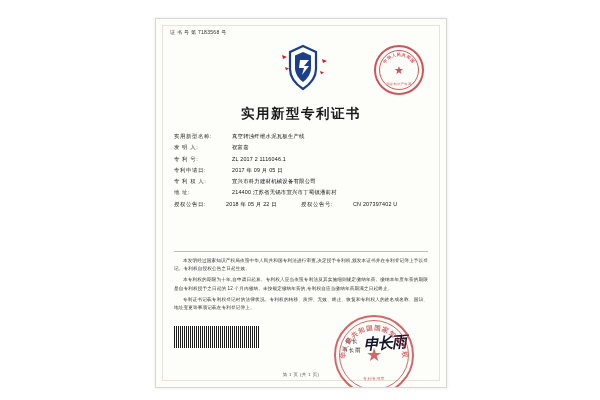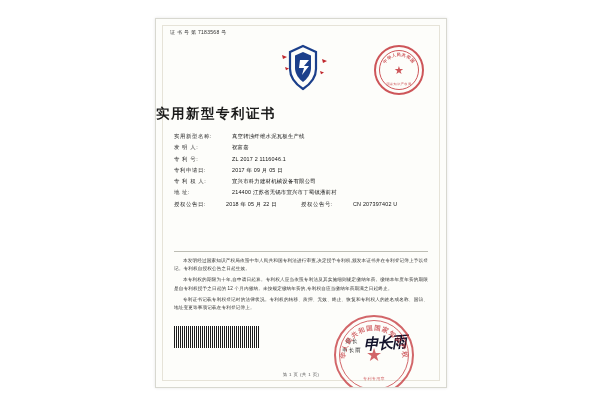--- a/index.html
+++ b/index.html
@@ -56,21 +56,21 @@
     width: 54px;
     height: 50px;
   }
   .emblem svg { display: block; }
 
   .doc-title {
     position: absolute;
     left: 0;
     top: 86px;
     width: 290px;
-    text-align: left;
+    text-align: center;
     font-family: "DejaVu Sans", sans-serif;
     font-size: 13.5px;
     font-weight: bold;
     letter-spacing: 1.5px;
     color: #1a1a1a;
   }
 
   
   .fields {
     position: absolute;

